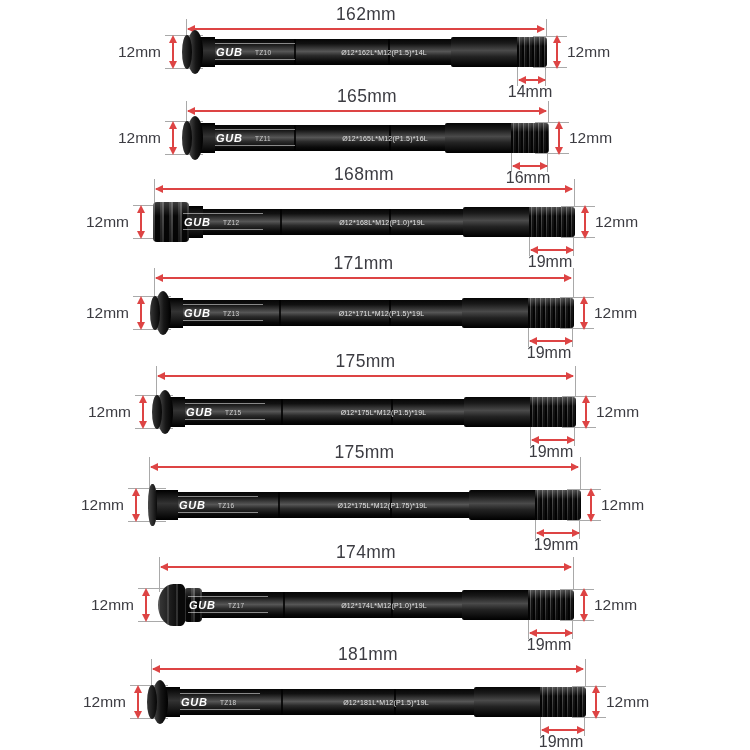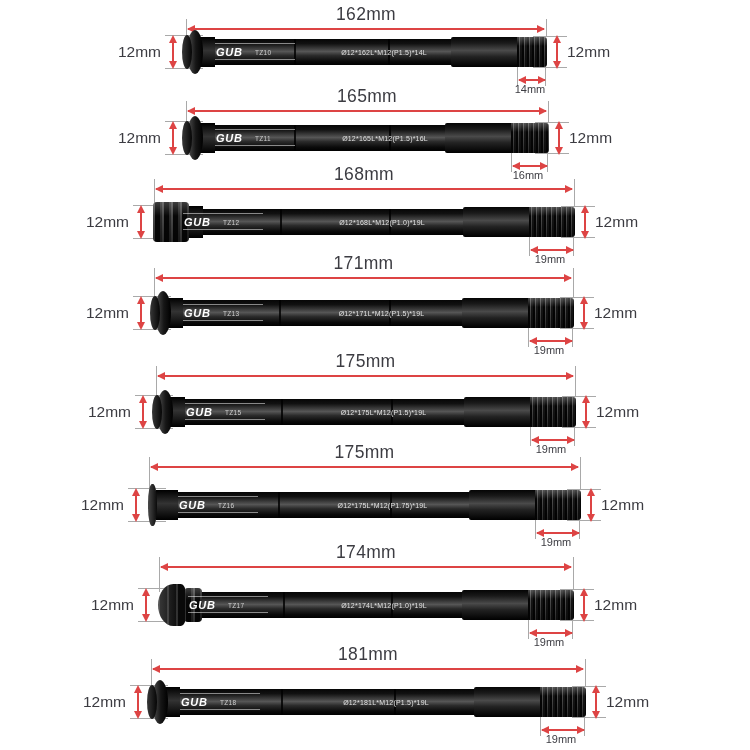--- a/index.html
+++ b/index.html
@@ -9,21 +9,21 @@
     font-family:"Liberation Sans", sans-serif;
     overflow:hidden;
     position:relative;
   }
   #diagram{position:absolute;left:0;top:0;width:750px;height:750px;}
   .row-layer{position:absolute;left:0;top:0;width:750px;height:750px;}
   .abs{position:absolute;}
   .lbl{color:#3c3c42;white-space:nowrap;}
   .len-lbl{font-size:17.5px;transform:translateX(-50%);letter-spacing:.3px;}
   .dia-lbl{font-size:15.5px;}
-  .thr-lbl{font-size:11px;transform:translateX(-50%);}
+  .thr-lbl{font-size:16px;transform:translateX(-50%);}
   .extline{background:#a9a9a9;}
   .dimline{background:#dd4444;}
   .arr{width:0;height:0;}
   .axle-body{
     background:linear-gradient(180deg,#060606 0%,#111 18%,#3f3f3f 38%,#565656 48%,#2a2a2a 64%,#0a0a0a 86%,#000 100%);
     border-radius:2px;
   }
   .axle-step{
     background:linear-gradient(180deg,#050505 0%,#1a1a1a 20%,#4a4a4a 45%,#222 66%,#000 100%);
     border-radius:2px;

